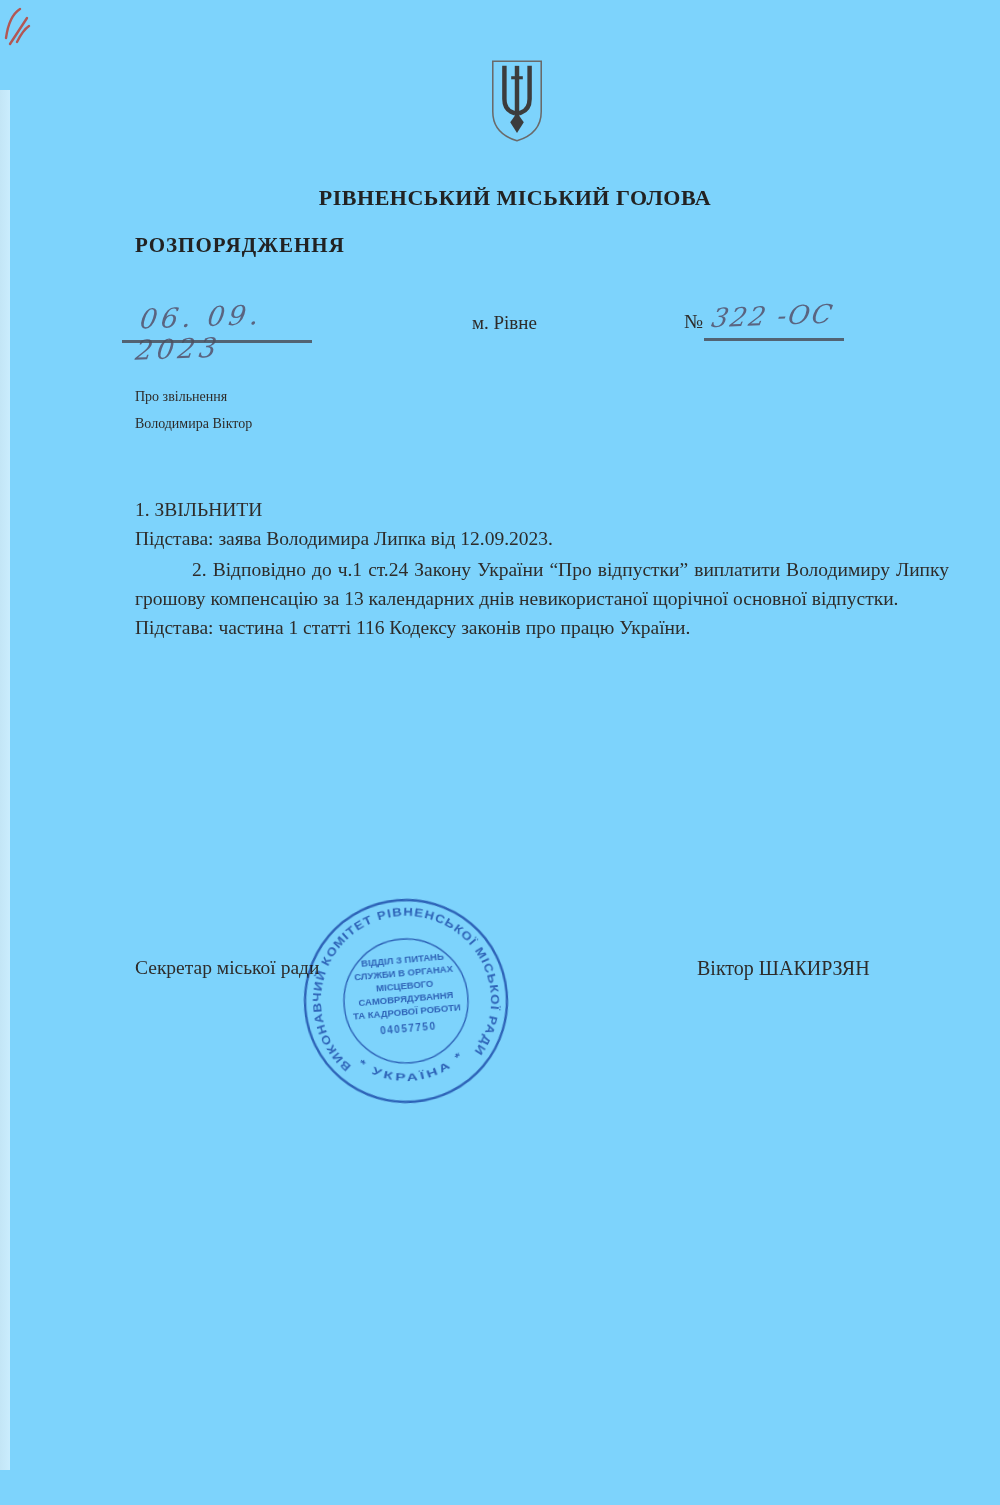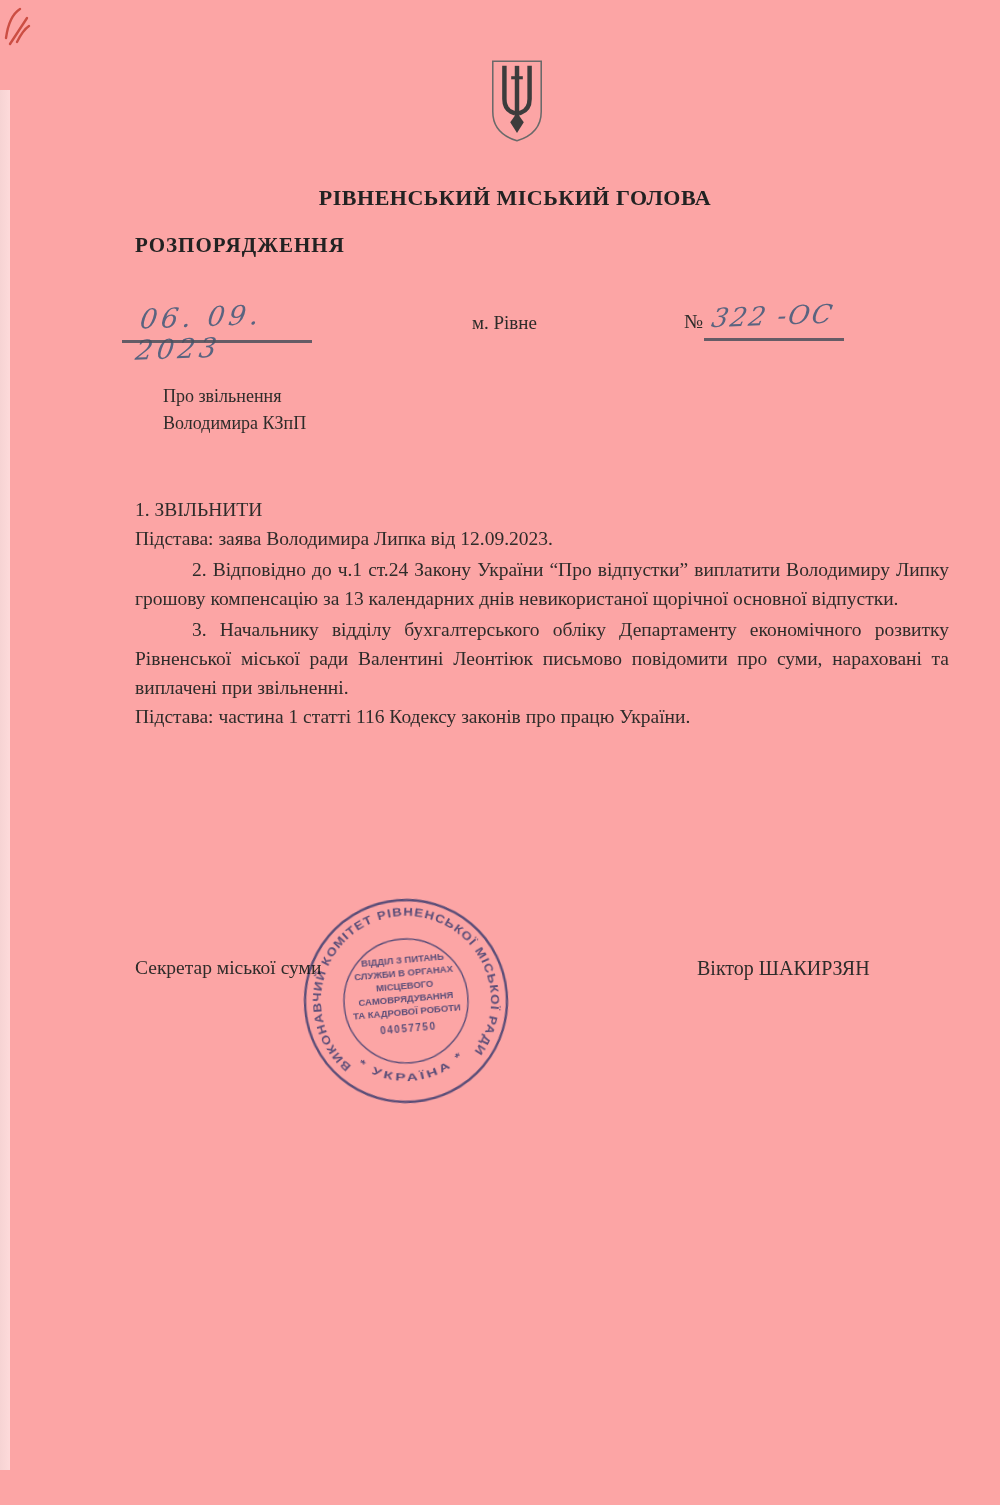--- a/index.html
+++ b/index.html
@@ -1,19 +1,19 @@
 <!DOCTYPE html>
 <html style="--color-stamp: #4e6cb4; --color-ink: #5a6480; --color-text: #2e2c2a; --color-mark: #c0392b;"><head>
 <meta charset="utf-8">
 <style>
   html,body{margin:0;padding:0;background:#ffffff;}
   .page{
     position:relative;
     width:1000px;height:1505px;
-    background:#fca5a5;
+    background:#7dd3fc;
     overflow:hidden;
     font-family:"Liberation Serif", serif;
     color:var(--color-text, #2e2c2a);
   }
   .abs{position:absolute;}
   
   .scan-edge{
     left:0;top:90px;width:10px;height:1380px;
     background:linear-gradient(to right,#f2f2f2,#fefefe);
     opacity:.6;
@@ -44,21 +44,21 @@
   .date-line{left:122px;top:340px;width:190px;height:3px;background:#4a4f5a;opacity:.85;}
   .place{left:472px;top:312px;font-size:19px;}
   .no-sign{left:684px;top:310px;font-size:20px;}
   .number-hand{
     left:712px;top:300px;width:170px;
     font-size:26px;letter-spacing:2px;
     transform:rotate(-2deg) skewX(-12deg);
   }
   .number-line{left:704px;top:338px;width:140px;height:3px;background:#4a4f5a;opacity:.85;}
 
-  .subject{left:135px;top:383px;width:420px;font-size:18px;line-height:27px;margin-left:28px;}
+  .subject{left:135px;top:383px;width:420px;font-size:14px;line-height:27px;}
 
   .bodytext{left:135px;top:483px;width:814px;font-size:19.5px;line-height:29px;margin-top:12px;}
   .bodytext p{margin:0;text-align:justify;}
   .bodytext .indent{text-indent:57px;}
   .bodytext .gap{margin-top:2px;}
 
   .sign-title{left:135px;top:957px;font-size:19.5px;}
   .sign-name{left:697px;top:957px;font-size:20px;}
 
   .stamp{
@@ -100,32 +100,31 @@
 
   <div class="abs hand date-hand">06. 09. 2023</div>
   <div class="abs date-line"></div>
   <div class="abs place">м. Рівне</div>
   <div class="abs no-sign">№</div>
   <div class="abs hand number-hand">322 -ОС</div>
   <div class="abs number-line"></div>
 
   <div class="abs subject">
     <div>Про звільнення</div>
-    <div>Володимира КЗпП</div>
+    <div>Володимира Віктор</div>
   </div>
 
   <div class="abs bodytext">
     <p>1. ЗВІЛЬНИТИ</p>
     <p>Підстава: заява Володимира Липка від 12.09.2023.</p>
     <p class="indent gap">2. Відповідно до ч.1 ст.24 Закону України “Про відпустки” виплатити Володимиру Липку грошову компенсацію за 13 календарних днів невикористаної щорічної основної відпустки.</p>
-    <p class="indent gap">3. Начальнику відділу бухгалтерського обліку Департаменту економічного розвитку Рівненської міської ради Валентині Леонтіюк письмово повідомити про суми, нараховані та виплачені при звільненні.</p>
     <p>Підстава: частина 1 статті 116 Кодексу законів про працю України.</p>
   </div>
 
-  <div class="abs sign-title">Секретар міської суми</div>
+  <div class="abs sign-title">Секретар міської ради</div>
   <div class="abs sign-name">Віктор ШАКИРЗЯН</div>
 
   <svg class="abs stamp" viewBox="-110 -110 220 220">
     <defs>
       <filter id="stampblur" x="-10%" y="-10%" width="120%" height="120%">
         <feGaussianBlur stdDeviation="0.4"></feGaussianBlur>
       </filter>
       <path id="ringPath" d="M -60,60 A 85,85 0 1 1 60,60" fill="none"></path>
       <path id="bottomPath" d="M -58,55 A 80,80 0 0 0 58,55" fill="none"></path>
     </defs>

